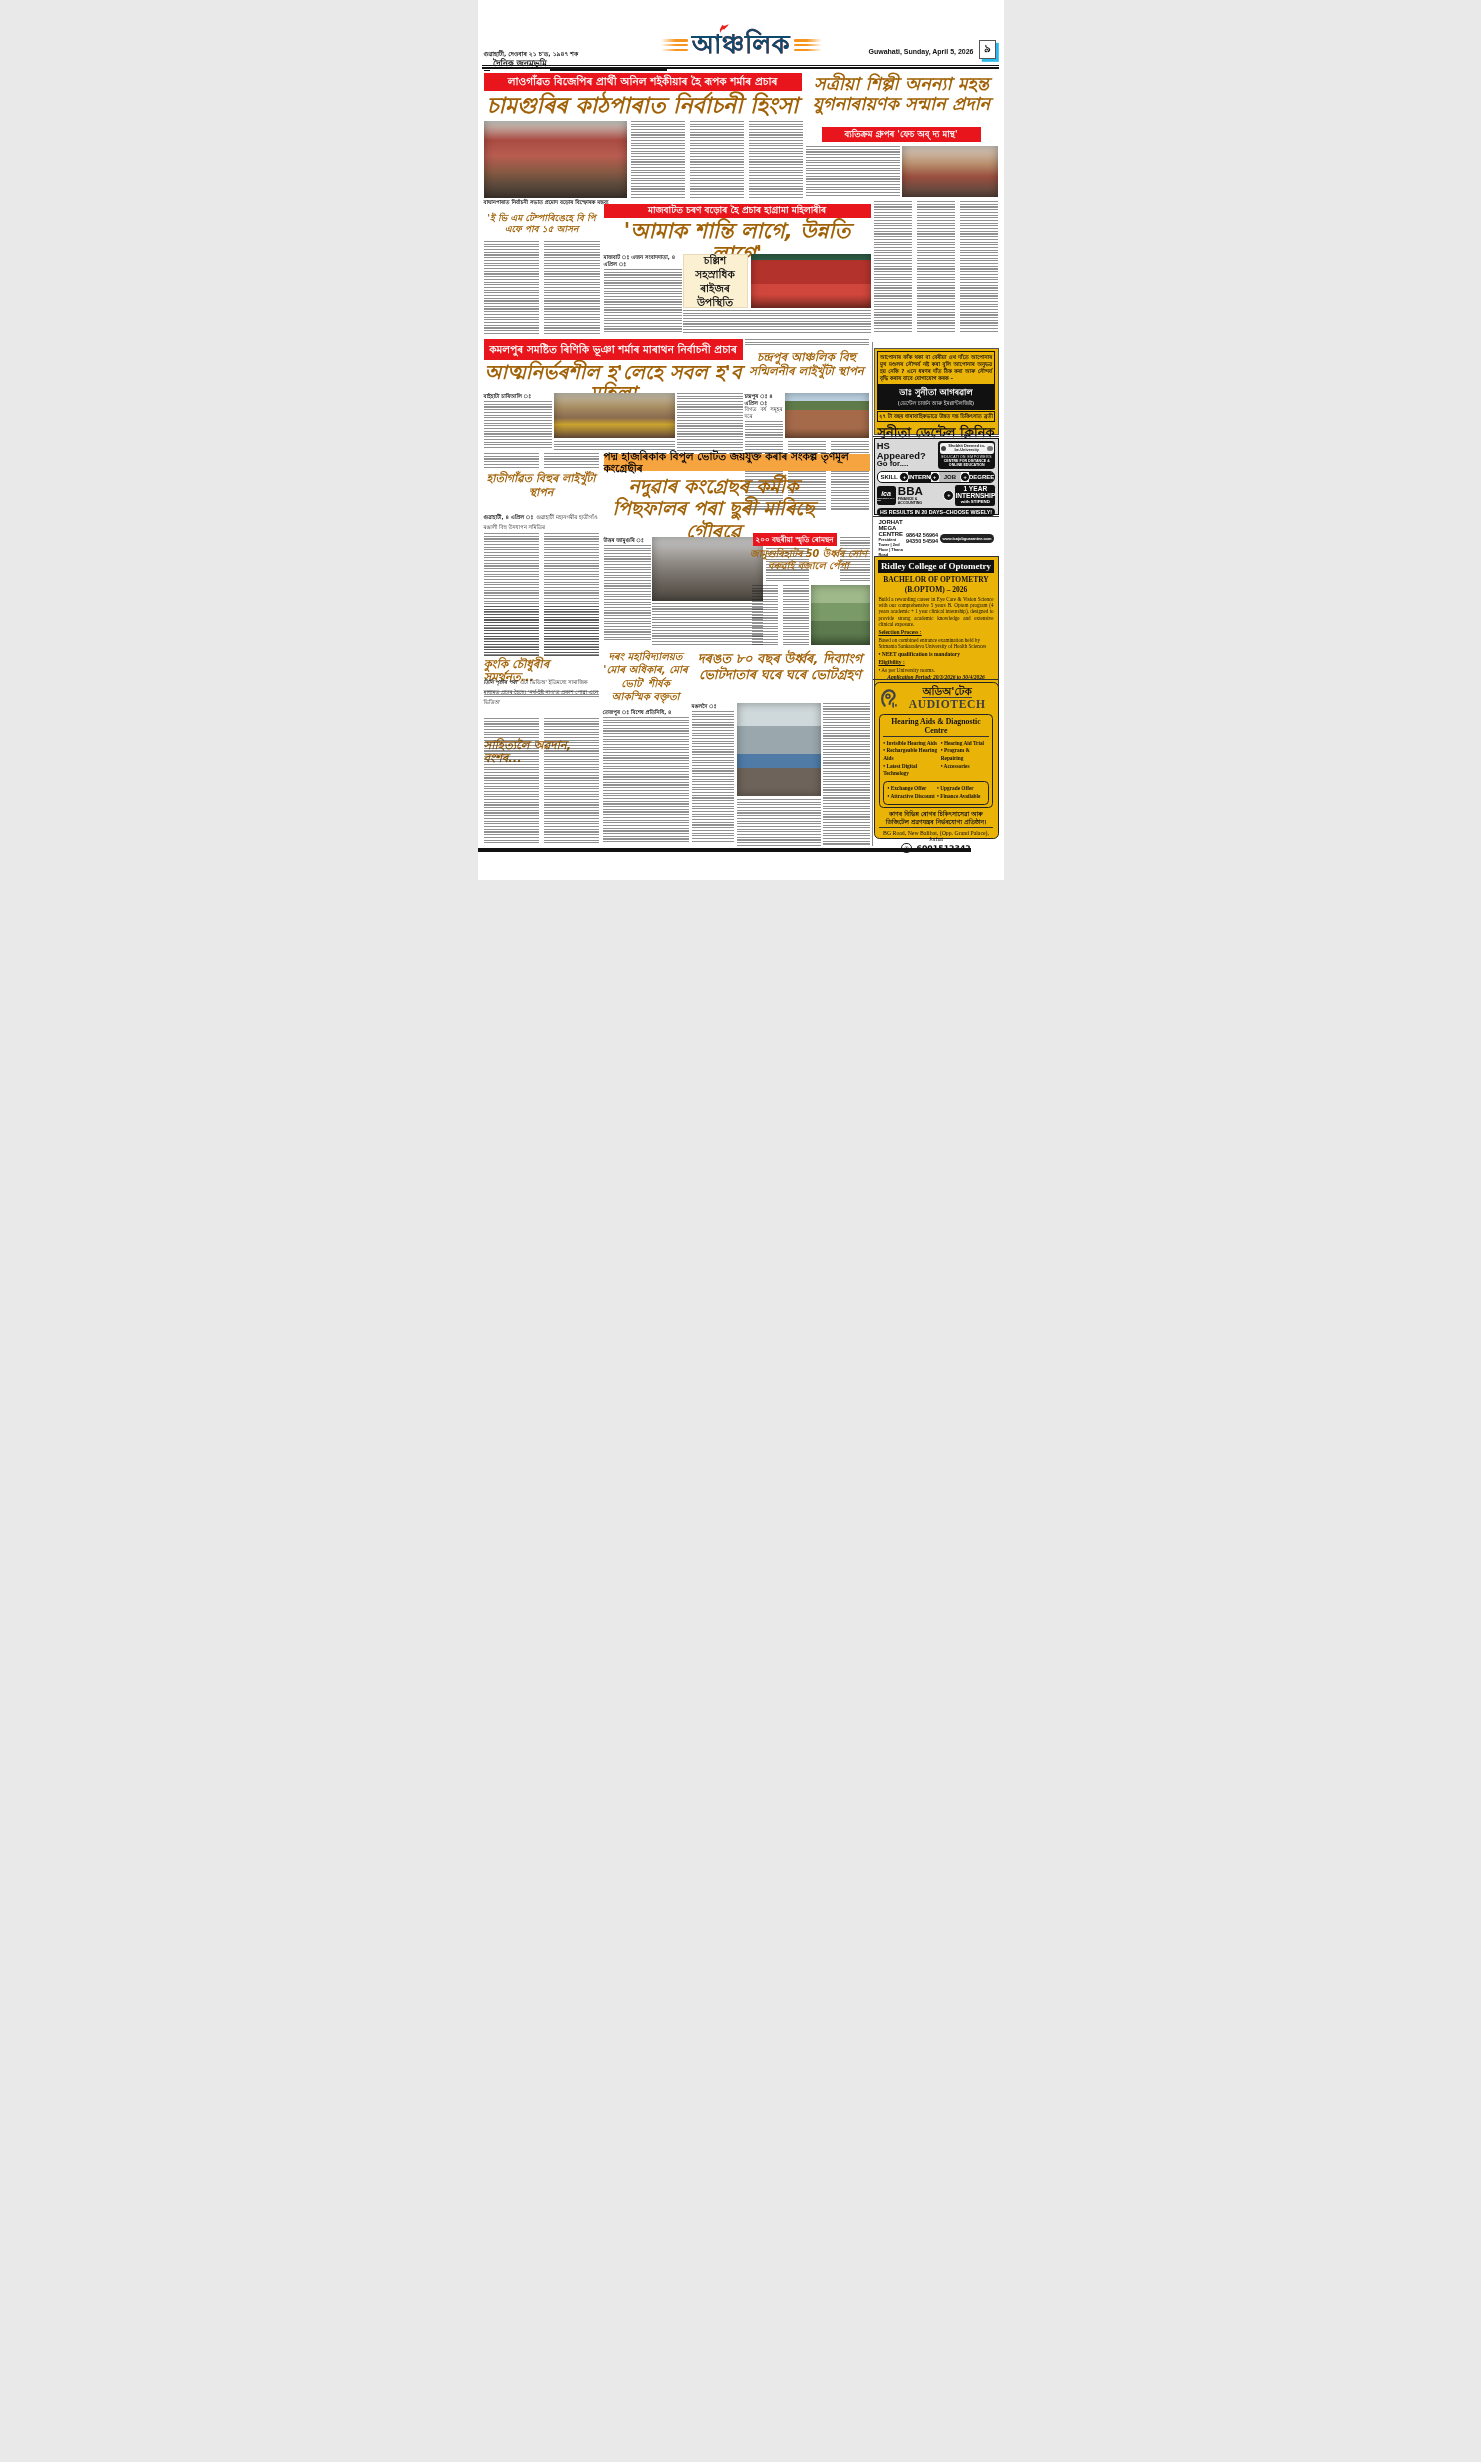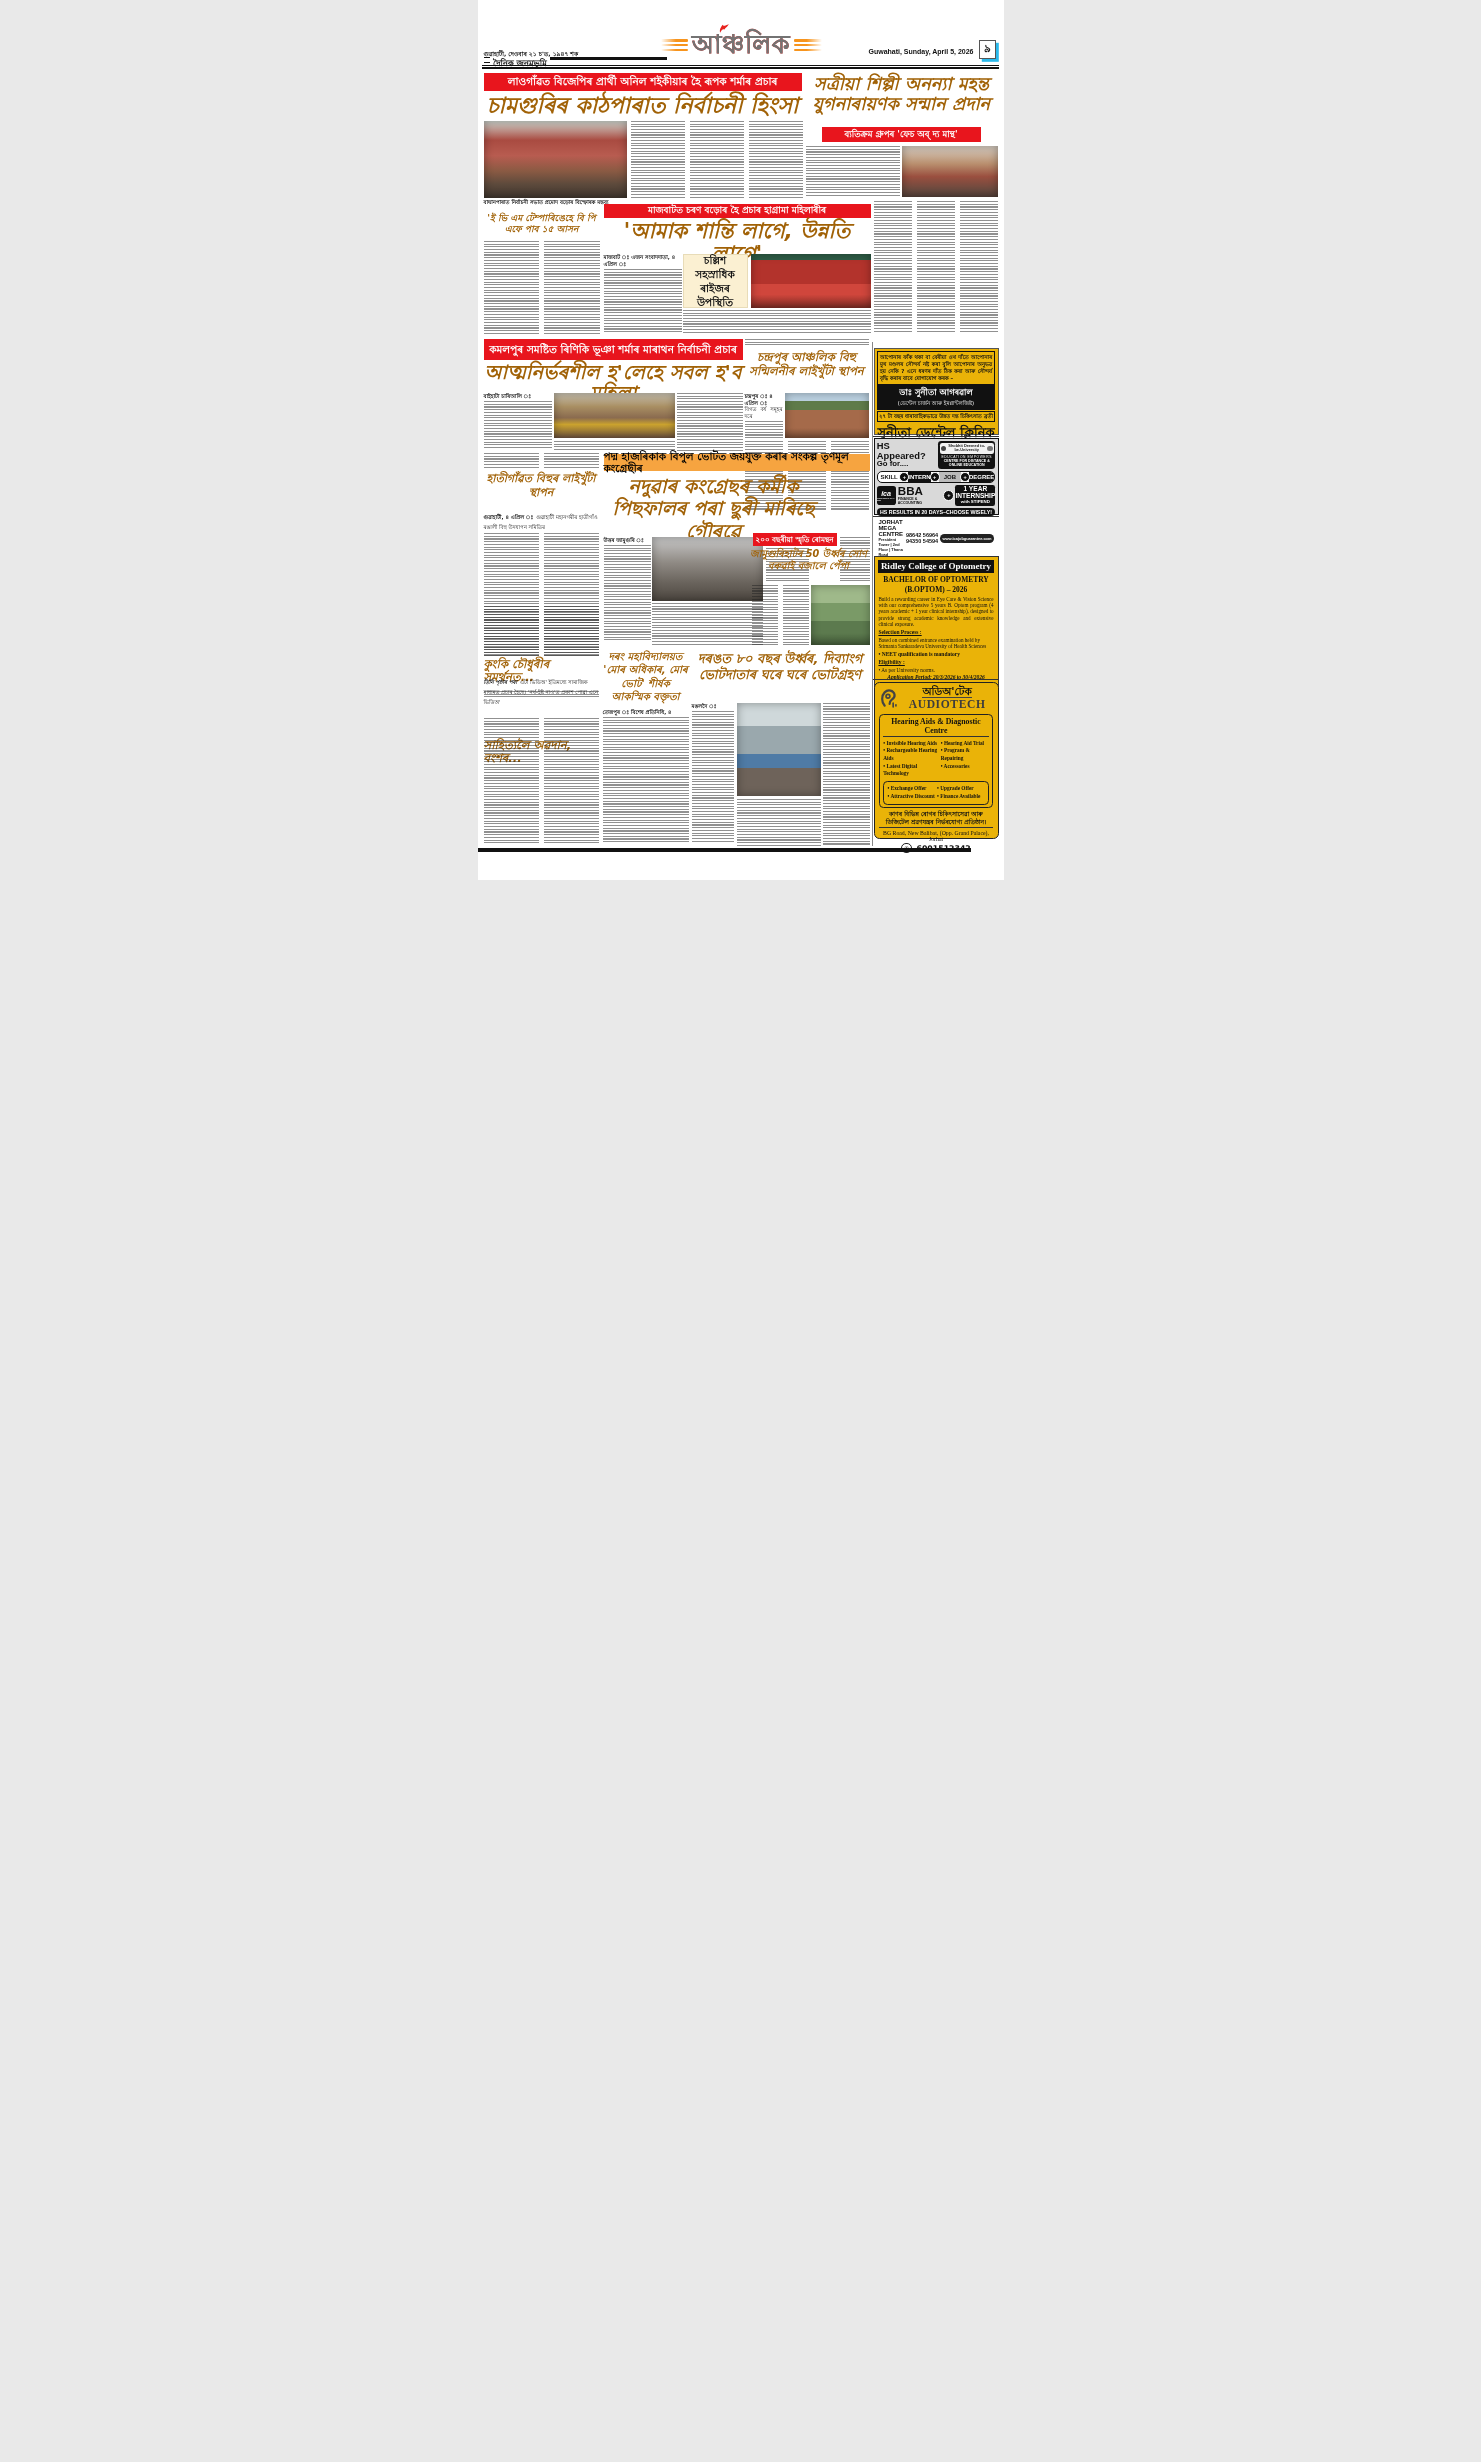--- a/index.html
+++ b/index.html
@@ -17,21 +17,21 @@
   .cols>div{flex:1;}
   .photo{box-shadow:inset 0 0 10px rgba(0,0,0,.35);}
   .cap{font-size:5.3px;font-weight:bold;line-height:1.2;}
   .rule{background:#111;}
   .vrule{background:#888;width:0.6px;}
   
   .stripes{display:flex;flex-direction:column;gap:2.2px;justify-content:center;}
   .stripes span{height:2.8px;border-radius:1.1px;}
   .stripes.l span{background:linear-gradient(to right,rgba(247,148,29,0),#f7941d 55%,#f7941d);}
   .stripes.r span{background:linear-gradient(to left,rgba(247,148,29,0),#f7941d 55%,#f7941d);}
-  .masthead-text{color:#737373;font-size:25.5px;font-weight:bold;line-height:1;letter-spacing:0.6px;text-shadow:0 0 0 #e8231f;}
+  .masthead-text{color:#0c4a6e;font-size:25.5px;font-weight:bold;line-height:1;letter-spacing:0.6px;text-shadow:0 0 0 #e8231f;}
   .pagebox{border:1.1px solid #555;background:#fff;box-shadow:2.8px 2.8px 0 #29b8ea;display:flex;align-items:center;justify-content:center;font-size:10.5px;font-weight:bold;}
   
   .pullbox{background:#fbf0d2;border:0.6px solid #e8dcb8;display:flex;align-items:center;justify-content:center;text-align:center;font-weight:bold;font-size:10.5px;line-height:1.35;padding:2.2px;}
   
   .ad{background:#eab308;}
   .serif{font-family:"Liberation Serif",serif;}
   .adsep{background:#333;}
   
   .dental{border:0.6px solid #555;padding:2.2px;}
   .dental .intro{border:1.1px solid #111;padding:1.7px 2.2px;font-size:5.3px;font-weight:bold;text-align:justify;line-height:1.35;}
@@ -77,21 +77,21 @@
   .p6{background:linear-gradient(180deg,#9fb98a 0 30%,#7a9a67 30% 60%,#5c7a4e 60% 80%,#455c3a 100%);}
   .p7{background:linear-gradient(180deg,#c9c9c9,#8f8a84 40%,#6b655e 70%,#4c463f 100%);}
   .p12{background:linear-gradient(180deg,#cfd8da 0 25%,#9aa8ad 25% 55%,#4f7ba6 55% 70%,#6e635a 70% 100%);}
 </style>
 </head>
 <body>
 
 <div id="page">
 
   <div class="abs" style="left:6px;top:49px;width:166px;font-size:6px;font-weight:bold;">গুৱাহাটী, দেওবাৰ ২১ চ'ত, ১৯৪৭ শক</div>
-  <div class="abs" style="left:6px;top:57px;width:183px;display:flex;align-items:flex-start;gap:2.8px;">
+  <div class="abs" style="left:6px;top:57px;width:183px;display:flex;align-items:flex-end;gap:2.8px;">
     <span style="width:6.6px;height:4.4px;border-top:1.7px solid #111;border-bottom:1.7px solid #111;"></span>
     <span style="font-size:8.3px;font-weight:bold;white-space:nowrap;">দৈনিক জনমভূমি</span>
     <span style="flex:1;height:2.8px;background:#111;"></span>
   </div>
 
   <div class="abs" style="left:183px;top:26.6px;width:161px;height:37px;display:flex;align-items:center;gap:3.3px;">
     <div class="stripes l" style="flex:1;height:22px;">
         <span></span>
         <span></span>
         <span></span>

